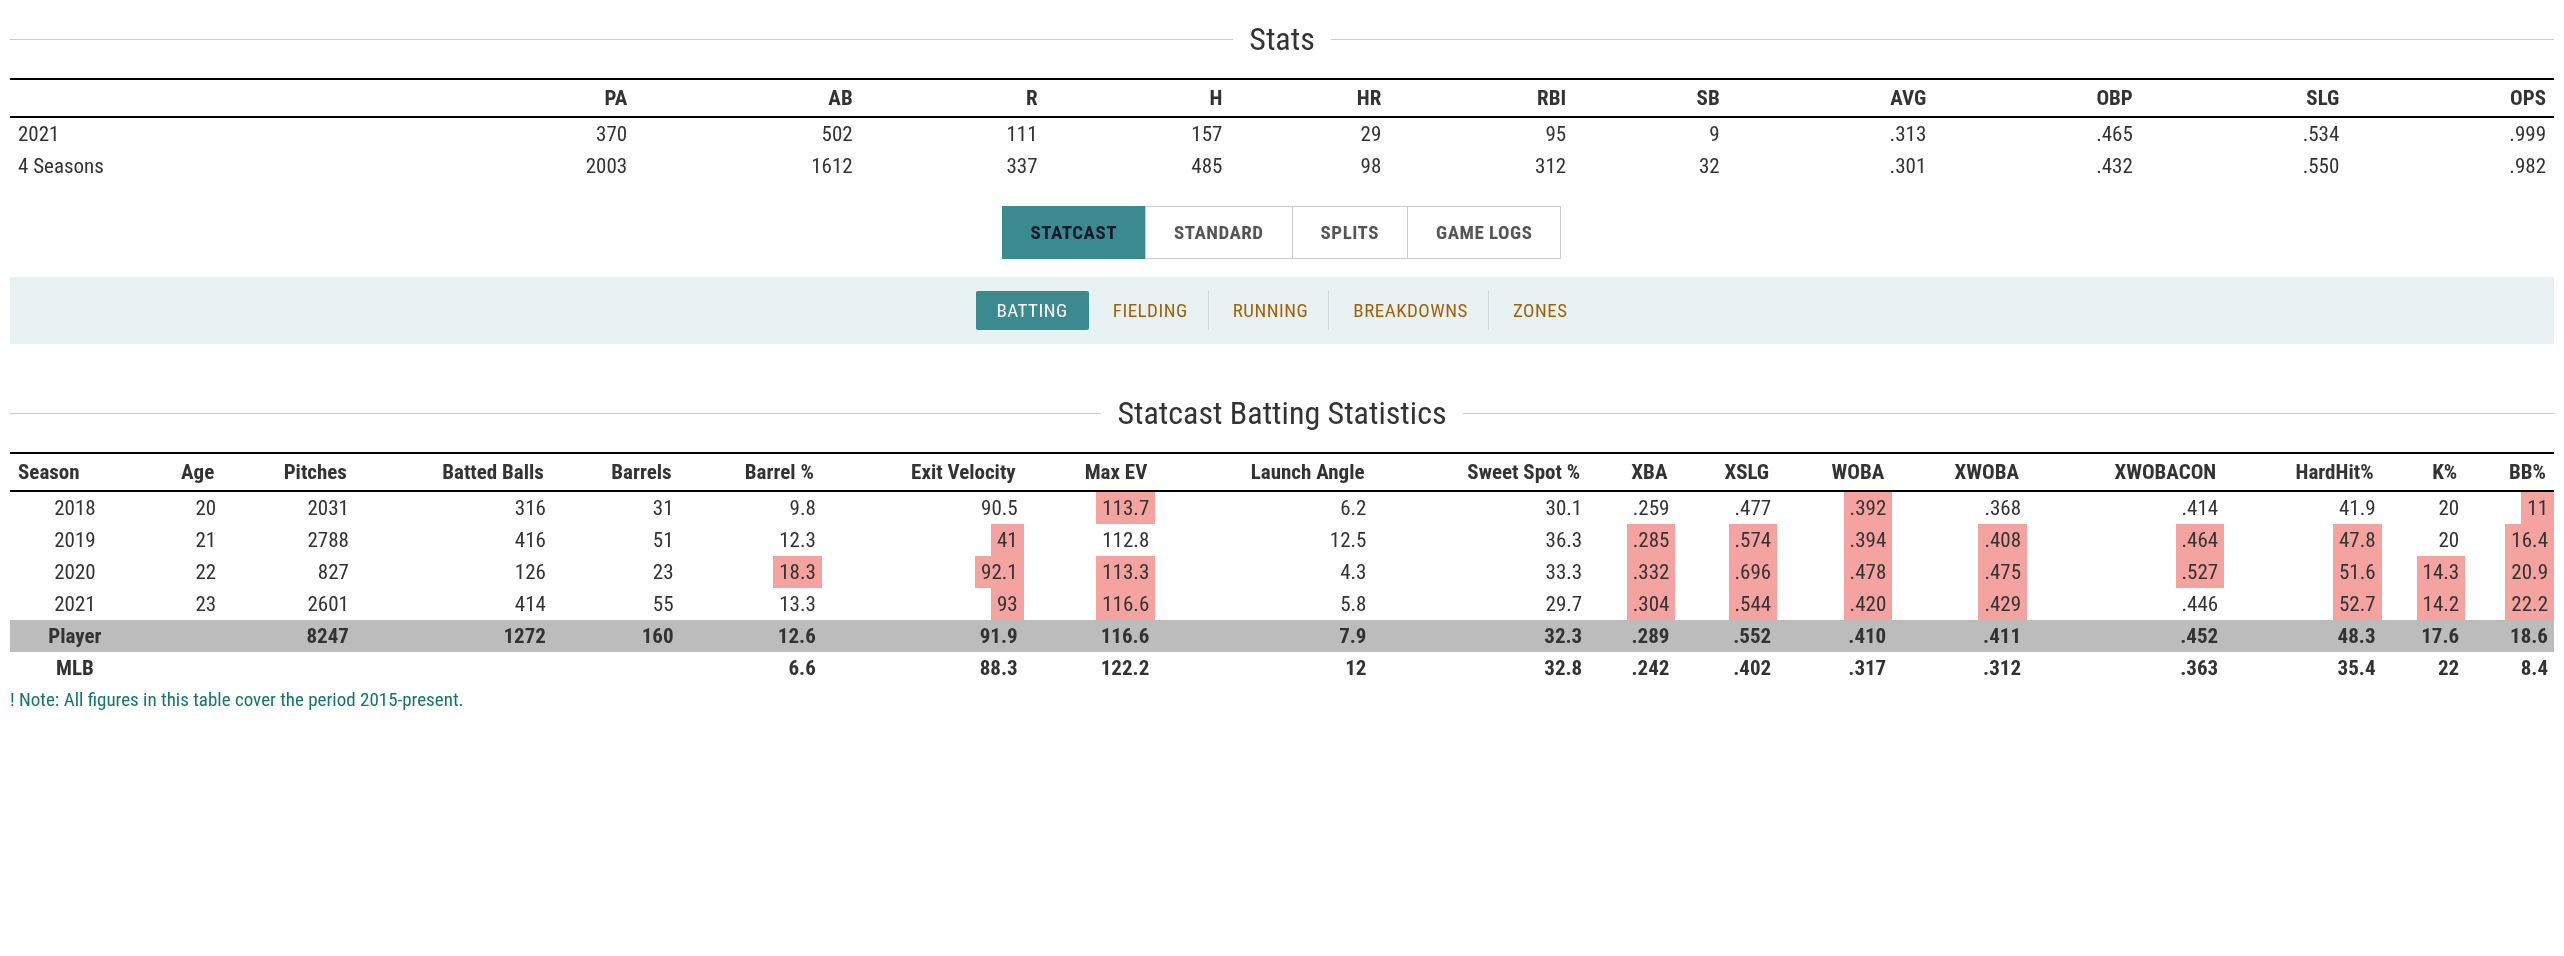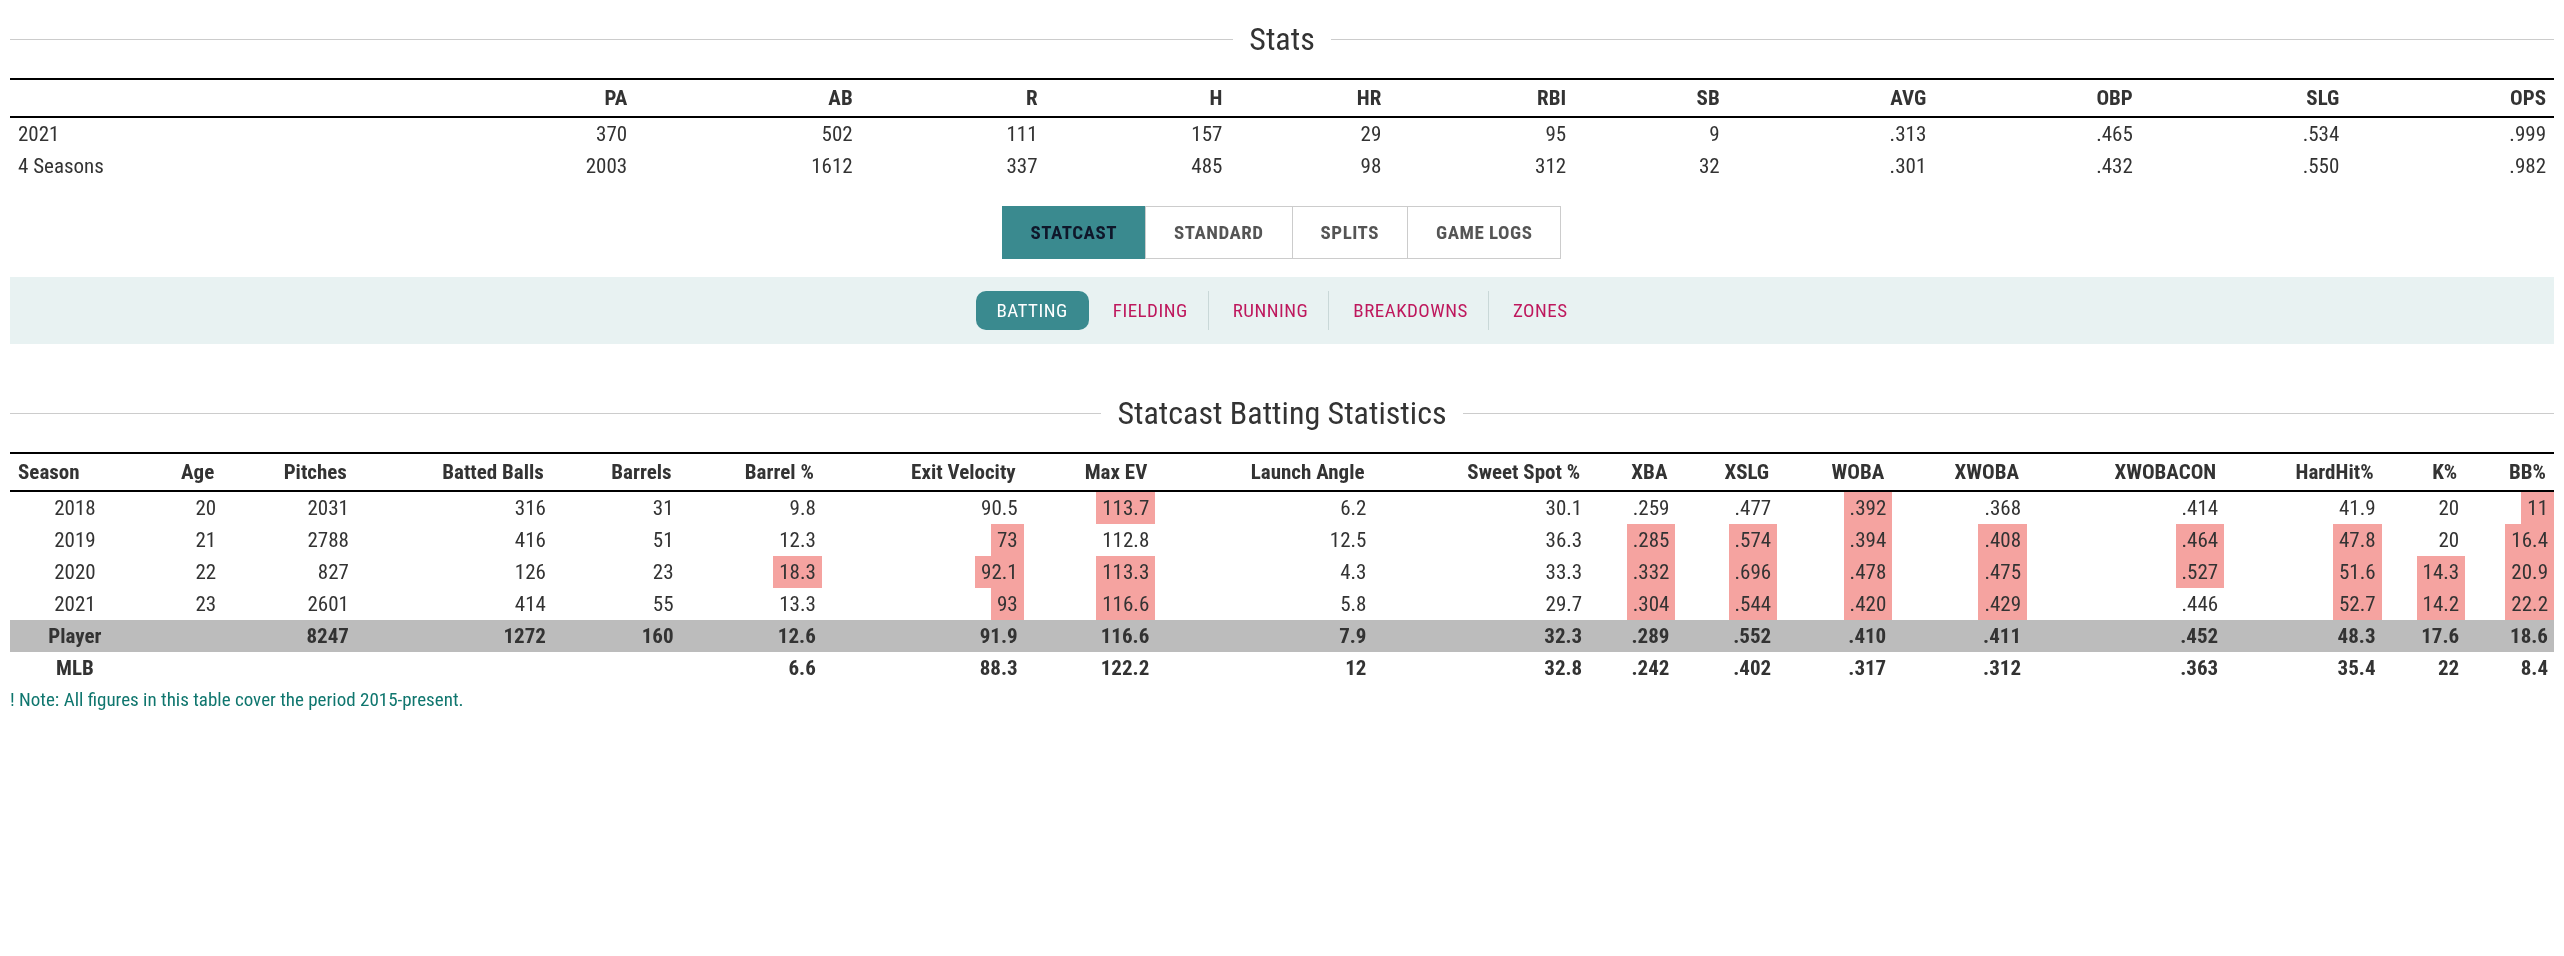--- a/index.html
+++ b/index.html
@@ -71,29 +71,29 @@
     margin-top: 18px;
     display: flex;
     justify-content: center;
     align-items: center;
     gap: 4px;
   }
   .subtabs-bar .subtab {
     padding: 8px 20px;
     font-size: 19px;
     letter-spacing: 0.5px;
-    color: #be185d;
+    color: #a16207;
     cursor: pointer;
     border-right: 1px solid #c9d8d8;
   }
   .subtabs-bar .subtab:last-child { border-right: none; }
   .subtabs-bar .subtab.active {
     background: #3a8a8f;
     color: #fff;
-    border-radius: 10px;
+    border-radius: 2px;
     border-right: 1px solid transparent;
   }
   table.statcast {
     width: 100%;
     border-collapse: collapse;
     font-size: 21px;
   }
   table.statcast thead th {
     border-top: 2px solid #000;
     border-bottom: 2px solid #000;
@@ -253,21 +253,21 @@
         <td><span class="cell">20</span></td>
         <td><span class="cell hl">11</span></td>
       </tr>
       <tr>
         <td><span class="cell">2019</span></td>
         <td><span class="cell">21</span></td>
         <td><span class="cell">2788</span></td>
         <td><span class="cell">416</span></td>
         <td><span class="cell">51</span></td>
         <td><span class="cell">12.3</span></td>
-        <td><span class="cell hl">73</span></td>
+        <td><span class="cell hl">41</span></td>
         <td><span class="cell">112.8</span></td>
         <td><span class="cell">12.5</span></td>
         <td><span class="cell">36.3</span></td>
         <td><span class="cell hl">.285</span></td>
         <td><span class="cell hl">.574</span></td>
         <td><span class="cell hl">.394</span></td>
         <td><span class="cell hl">.408</span></td>
         <td><span class="cell hl">.464</span></td>
         <td><span class="cell hl">47.8</span></td>
         <td><span class="cell">20</span></td>

